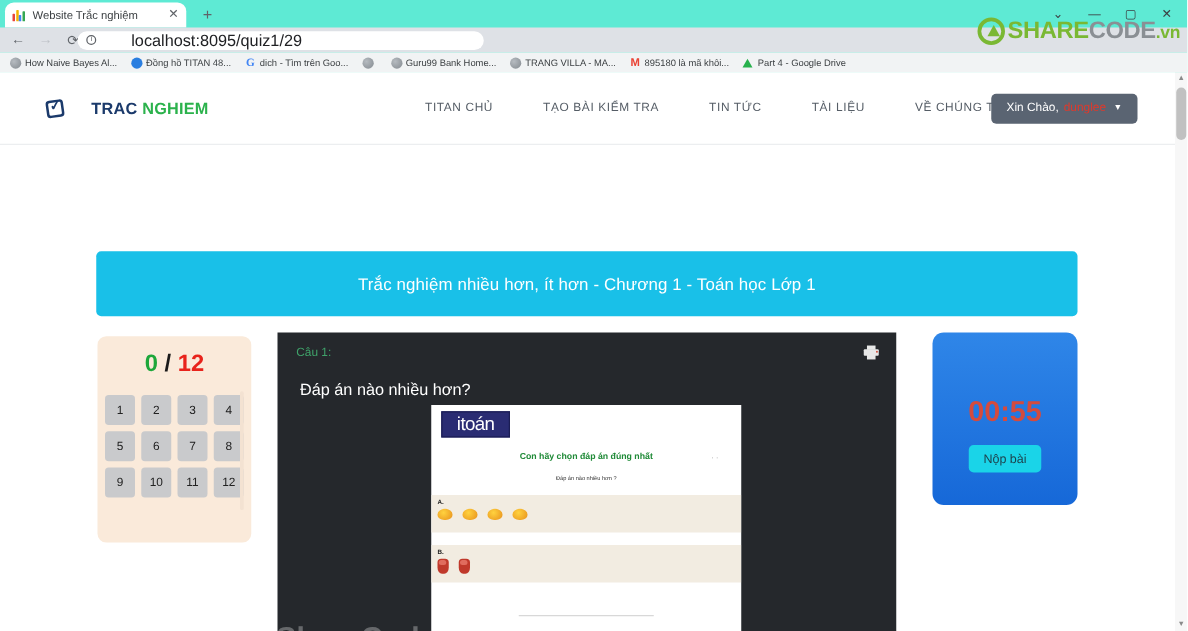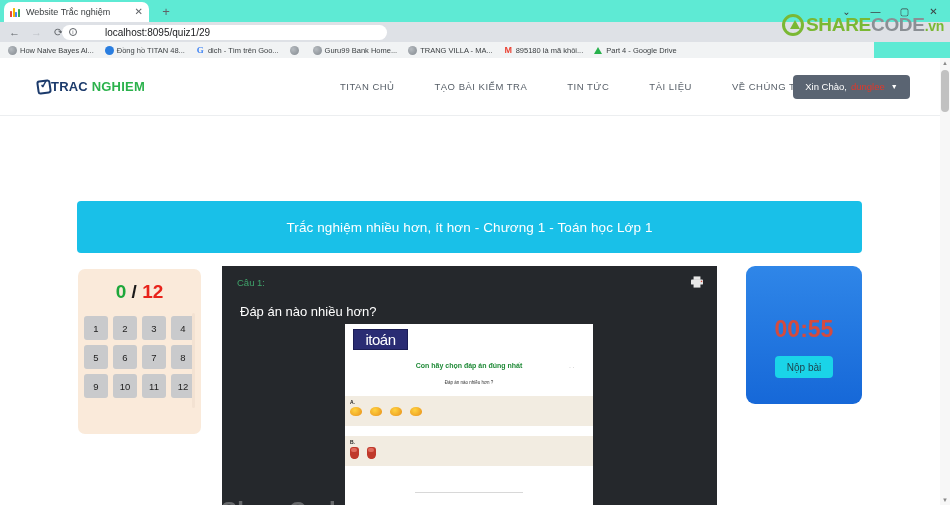--- a/index.html
+++ b/index.html
@@ -35,23 +35,23 @@
 
   .navbar { position:absolute; left:0; top:22px; width:950px; height:20px;
             background:#dee1e6; display:flex; align-items:center; padding-left:8px; gap:9px; }
   .navicon { font-size:11px; color:#5f6368; width:13px; text-align:center; }
   .navicon.fwd { color:#bdc1c6; }
   .omnibox { position:absolute; left:62px; top:24.5px; width:325px; height:15.5px;
              background:#fff; border-radius:8px; display:flex; align-items:center;
              padding:0 7px; gap:5px; }
   .omni-info { width:8px; height:8px; border:1px solid #5f6368; border-radius:50%;
                font-size:6px; line-height:7px; text-align:center; color:#5f6368; }
-  .omni-url { font-size:10px; color:#202124; white-space:nowrap;padding-left:23px; }
-
-  .bookmarks { position:absolute; left:0; top:42px; width:874px; height:16px;
+  .omni-url { font-size:13px; color:#202124; white-space:nowrap;padding-left:23px; }
+
+  .bookmarks { position:absolute; left:0; top:42px; width:950px; height:16px;
                background:#f1f3f4; display:flex; padding-left:8px; gap:11px; }
   .bm { display:flex; align-items:center; gap:3px; }
   .bm-label { font-size:7.5px; color:#3c4043; white-space:nowrap; }
   .bm-ico { width:9px; height:9px; border-radius:50%; flex:0 0 9px;
             background:#9aa0a6; position:relative; }
   .bm-ico.globe { background: radial-gradient(circle at 35% 35%, #b6bbc0, #83898f); }
   .bm-ico.blue  { background:#2a7ee0; }
   .bm-ico.g     { background:transparent; color:#4285f4; font-size:9px; font-weight:bold;
                   line-height:9px; text-align:center; font-family:"Liberation Serif", serif; }
   .bm-ico.mail  { background:transparent; color:#ea4335; font-size:9px; font-weight:bold;
@@ -74,21 +74,21 @@
   .sc-text .a { color:#7ab833; }
   .sc-text .b { color:#8a8f94; }
   .sc-text .c { color:#7ab833; font-size:14px; }
 
   
   .page { position:absolute; left:0; top:58px; width:940px; height:447px;
           background:#fff; overflow:hidden; }
 
   .sitehdr { position:relative; width:940px; height:58px; background:#fff;
              border-bottom:1px solid #eceef0; display:flex; align-items:center; }
-  .brand { position:absolute; left:37px; display:flex; align-items:center; gap:0; }
+  .brand { position:absolute; left:37px; display:flex; align-items:center; gap:22px; }
   .brand-ico { width:14px; height:14px; border:2px solid #1b3a6b; border-radius:3px;
                position:relative; transform:rotate(-8deg); }
   .brand-ico::after { content:"✓"; position:absolute; left:1px; top:-4px;
                font-size:11px; color:#1b3a6b; font-weight:bold; }
   .brand-txt { font-size:13px; font-weight:bold; letter-spacing:0.2px; }
   .brand-txt .t1 { color:#1b3a6b; }
   .brand-txt .t2 { color:#2bb24c; }
 
   .nav { position:absolute; left:320px; display:flex; align-items:center; gap:0px; }
   .nav a { font-size:9.5px; color:#555d66; letter-spacing:0.5px;

